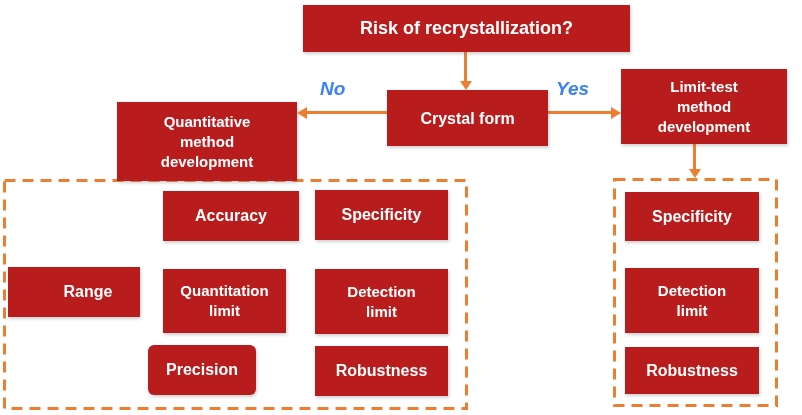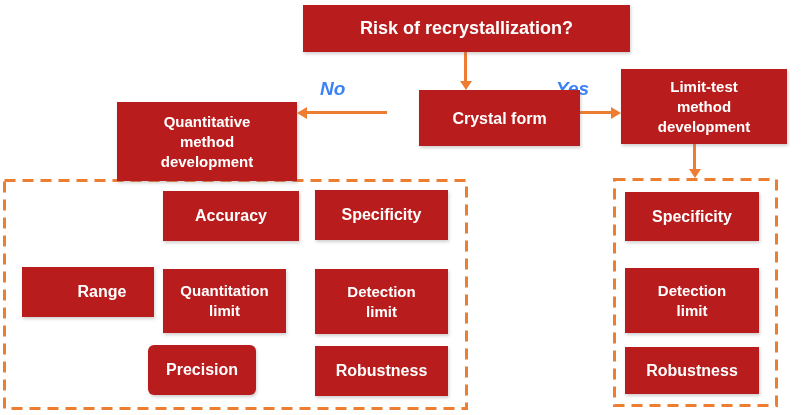--- a/index.html
+++ b/index.html
@@ -8,28 +8,28 @@
     font-family:"Liberation Sans",sans-serif;font-weight:bold;
   }
   .node{
     position:absolute;background:#b91c1c;color:#ffffff;
     display:flex;flex-direction:column;align-items:center;justify-content:center;
     text-align:center;box-sizing:border-box;
     box-shadow:1px 2px 3px rgba(120,120,120,0.35);
   }
   .node span{display:block;}
   .risk{left:303px;top:5px;width:327px;height:47px;font-size:18px;}
-  .crystal{left:387px;top:90px;width:161px;height:56px;font-size:16px;line-height:21px;margin-left:32px;}
+  .crystal{left:387px;top:90px;width:161px;height:56px;font-size:16px;line-height:21px;}
   .quantdev{left:117px;top:74px;width:180px;height:79px;font-size:15px;line-height:20px;margin-top:28px;}
   .limitdev{left:621px;top:69px;width:166px;height:75px;font-size:15px;line-height:20px;}
 
   .crit{font-size:16px;}
   .crit2{font-size:15px;line-height:20px;}
   .lin{left:11px;top:191px;width:132px;height:50px;}
-  .rng{left:22px;top:267px;width:132px;height:50px;padding-left:28px;}
+  .rng{left:8px;top:267px;width:132px;height:50px;padding-left:28px;}
   .acc{left:163px;top:191px;width:136px;height:50px;}
   .ql{left:163px;top:269px;width:123px;height:64px;}
   .prec{left:148px;top:345px;width:108px;height:50px;border-radius:6px;}
   .specl{left:315px;top:190px;width:133px;height:50px;}
   .detl{left:315px;top:269px;width:133px;height:65px;}
   .robl{left:315px;top:346px;width:133px;height:50px;}
   .specr{left:625px;top:192px;width:134px;height:49px;}
   .detr{left:625px;top:268px;width:134px;height:65px;}
   .robr{left:625px;top:347px;width:134px;height:47px;}
 

